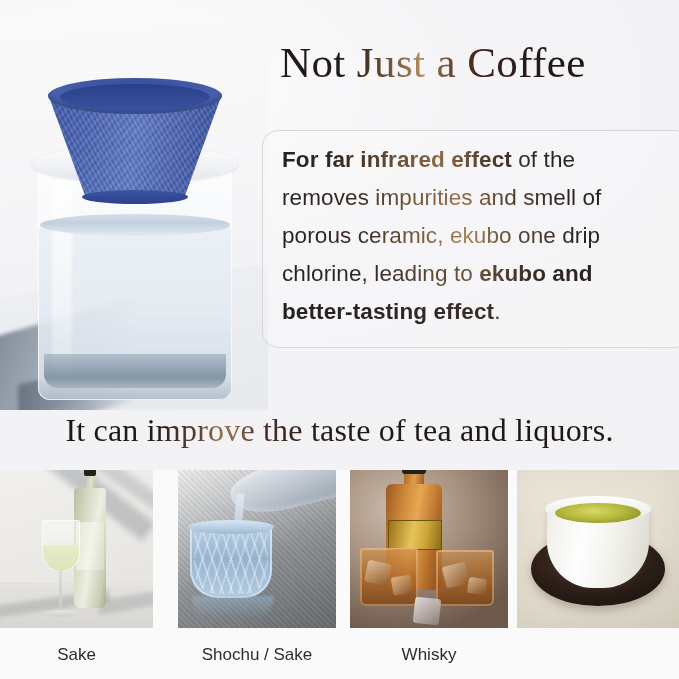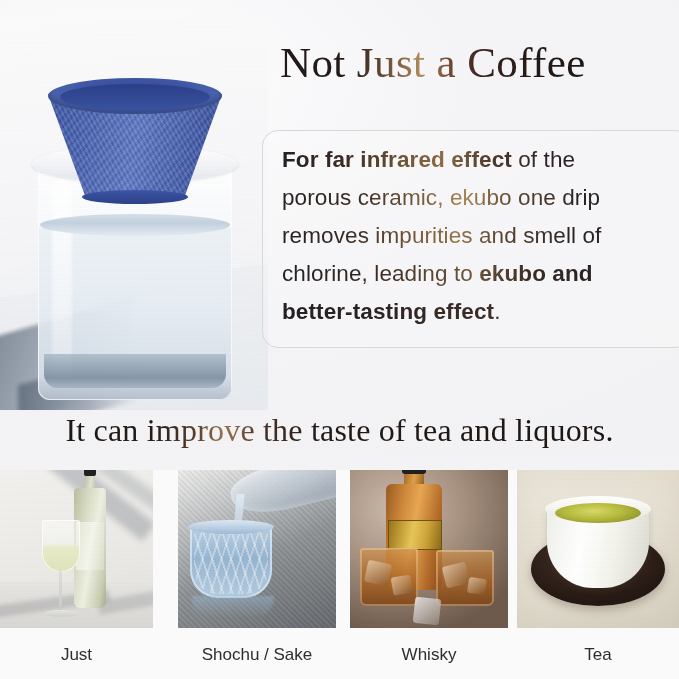--- a/index.html
+++ b/index.html
@@ -292,22 +292,22 @@
     <div class="cone-top"></div>
     <div class="cone-inner"></div>
     <div class="grain"></div>
   </div>
 
   <div class="headline">Not Just a Coffee</div>
 
   <div class="callout"></div>
   <div class="callout-text">
     <span class="ln g1"><span class="b">For far infrared effect</span><span> of the</span></span>
+    <span class="ln g3"><span>removes impurities and smell of</span></span>
     <span class="ln g2"><span>porous ceramic, ekubo one drip</span></span>
-    <span class="ln g3"><span>removes impurities and smell of</span></span>
     <span class="ln g4"><span>chlorine, leading to </span><span class="b">ekubo and</span></span>
     <span class="ln g5"><span class="b">better-tasting effect</span><span>.</span></span>
   </div>
 
   <div class="tagline">
     <span>It can improve the taste of tea and liquors.</span>
   </div>
 
   <div class="strip">
 
@@ -358,19 +358,18 @@
 
     <div class="thumb t4">
       <div class="tea-bg"></div>
       <div class="tea-saucer"></div>
       <div class="tea-cup"></div>
       <div class="tea-rim"></div>
       <div class="tea-liquid"></div>
       <div class="grain"></div>
     </div>
 
-    <div class="caption c1">Just</div>
+    <div class="caption c1">Sake</div>
     <div class="caption c2">Shochu / Sake</div>
     <div class="caption c3">Whisky</div>
-    <div class="caption c4">Tea</div>
   </div>
 
 </div>
 
 </body></html>

